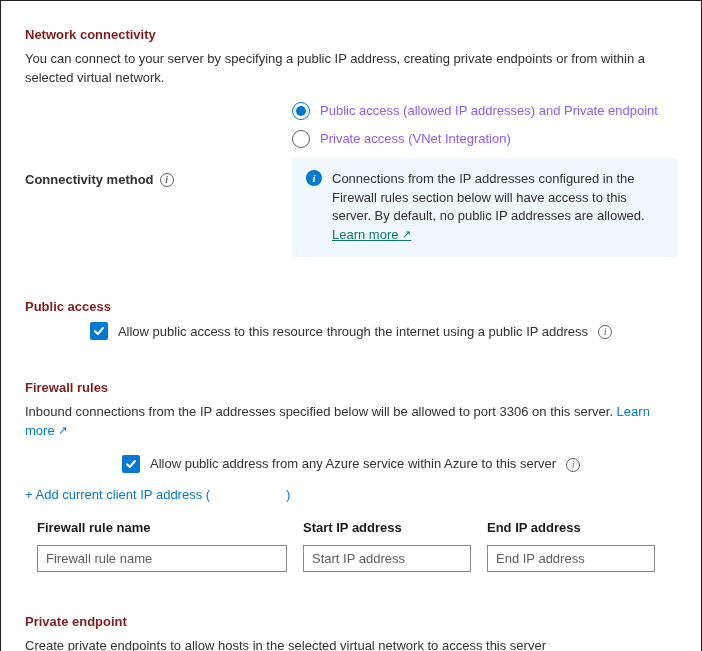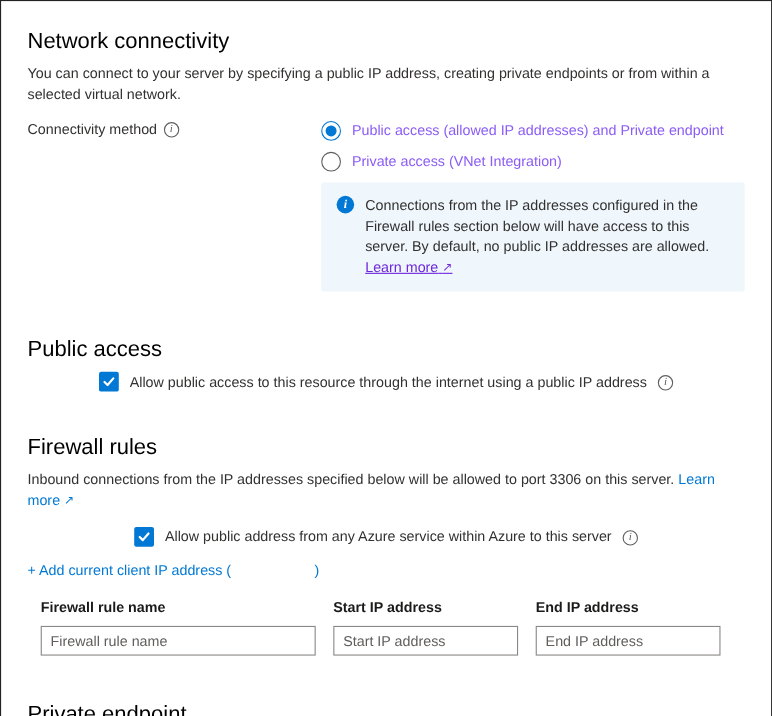--- a/index.html
+++ b/index.html
@@ -6,34 +6,34 @@
   body {
     font-family: "Segoe UI", -apple-system, sans-serif;
     font-size: 13px;
     color: #323130;
     background: #fff;
     padding: 18px 24px;
     width: 702px;
     border: 1px solid #222;
   }
   h2.section-title {
-    font-size: 20px;
-    font-weight: 400;
-    color: #000000;
+    font-size: 13px;
+    font-weight: 700;
+    color: #7f1d1d;
     margin-bottom: 8px;
     margin-top: 8px;
   }
   p.section-desc {
     font-size: 13px;
     color: #323130;
     line-height: 1.45;
     margin-bottom: 14px;
   }
   .row { display: flex; gap: 12px; }
-  .label-col { width: 255px; flex: none; display:flex; align-items:flex-start; gap:6px; }
+  .label-col { width: 255px; flex: none; display:flex; align-items:center; gap:6px;font-weight:bold; }
   .field-col { flex: 1; }
   .info-icon {
     display:inline-flex; width:14px; height:14px; border:1px solid #605e5c;
     border-radius:50%; font-size:10px; align-items:center; justify-content:center;
     color:#605e5c; font-style: italic; font-family: Georgia, serif; line-height:1;
     position: relative; top:1px;
   }
   .radio-row { display:flex; align-items:center; gap:10px; margin-bottom:10px; }
   .radio {
     width:18px; height:18px; border-radius:50%; border:1px solid #605e5c;
@@ -47,21 +47,21 @@
   .info-box {
     background:#eff6fc; display:flex; gap:10px; padding:12px 14px;
     margin-top:10px; border-radius:2px;
   }
   .info-circle {
     width:16px; height:16px; border-radius:50%; background:#0078d4; flex:none;
     color:#fff; display:flex; align-items:center; justify-content:center;
     font-size:11px; font-weight:700; font-style: italic; font-family: Georgia, serif;
   }
   .info-text { font-size:13px; color:#323130; line-height:1.45; }
-  a.link { color:#6d28d9; text-decoration: underline; cursor:pointer; }
+  a.link { color:#0f766e; text-decoration: underline; cursor:pointer; }
   a.link-plain { color:#0078d4; text-decoration:none; cursor:pointer; }
   .ext-icon { font-size:11px; position:relative; top:-1px; }
   .check-row { display:flex; align-items:center; gap:10px; margin-top:4px; margin-bottom:14px;justify-content:center; }
   .checkbox {
     width:18px; height:18px; background:#0078d4; border-radius:2px; flex:none;
     display:flex; align-items:center; justify-content:center;
   }
   .checkbox svg { stroke:#fff; }
   .spacer-lg { height:34px; }
   .spacer-md { height:18px; }

